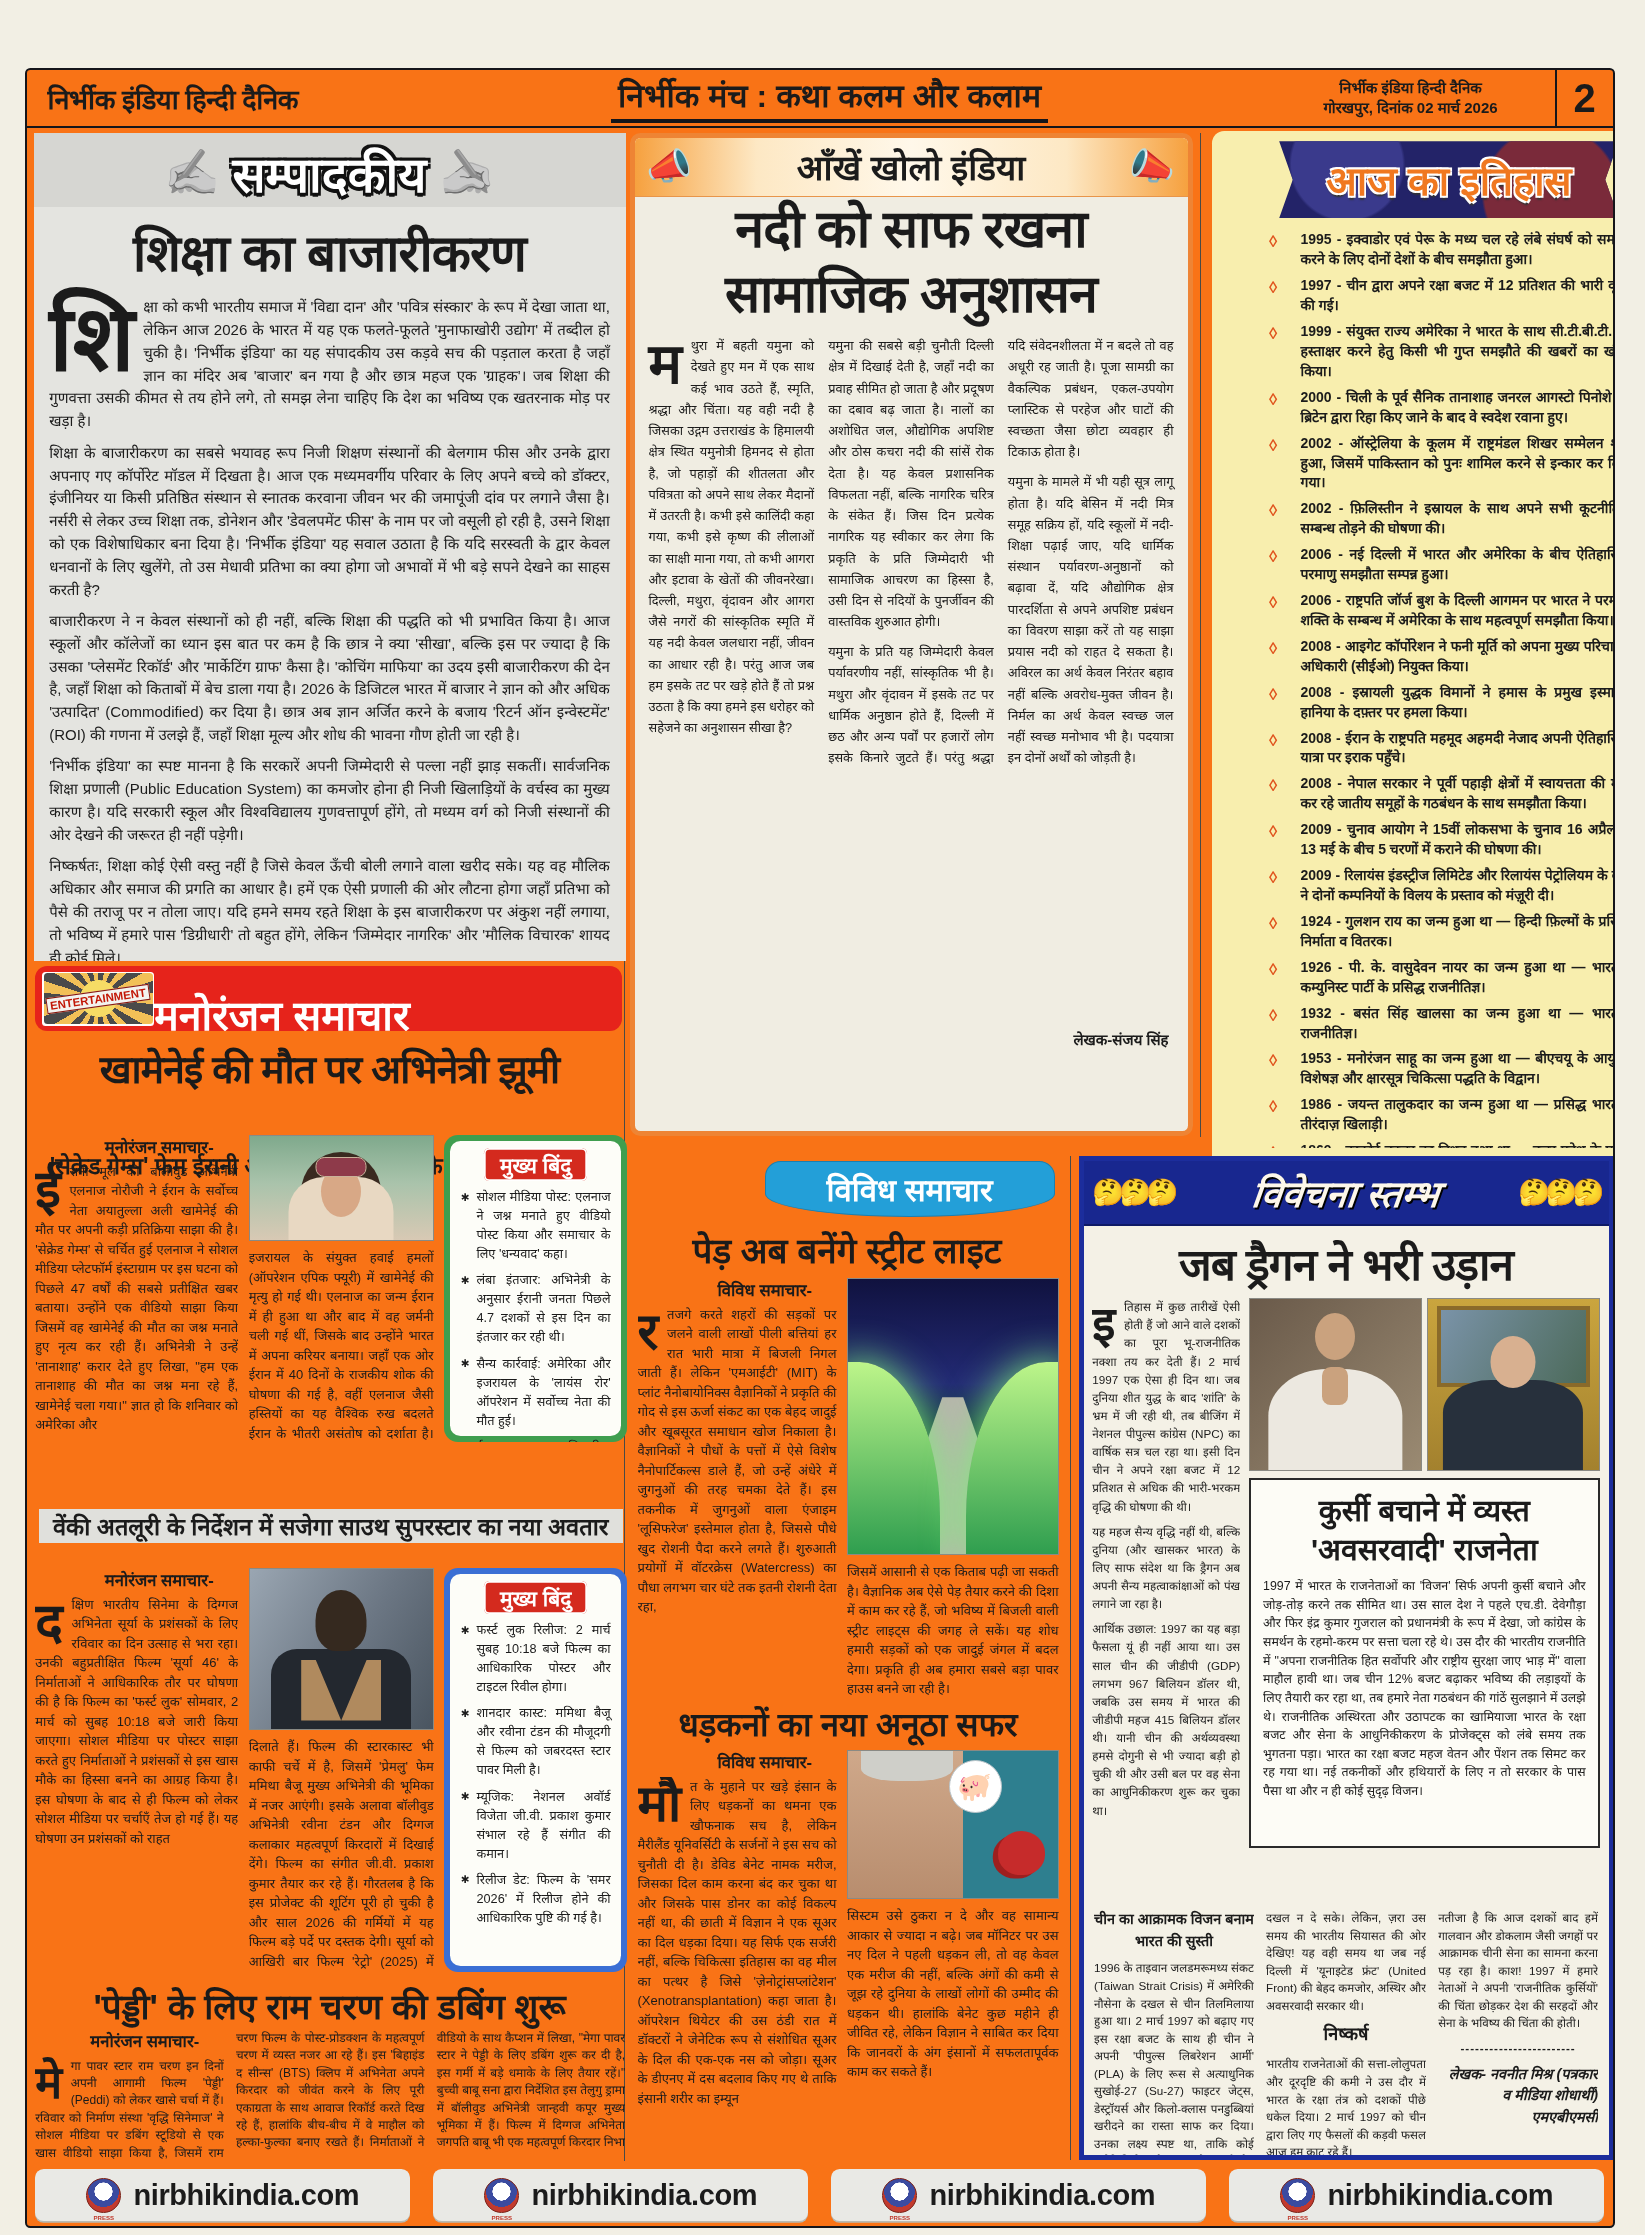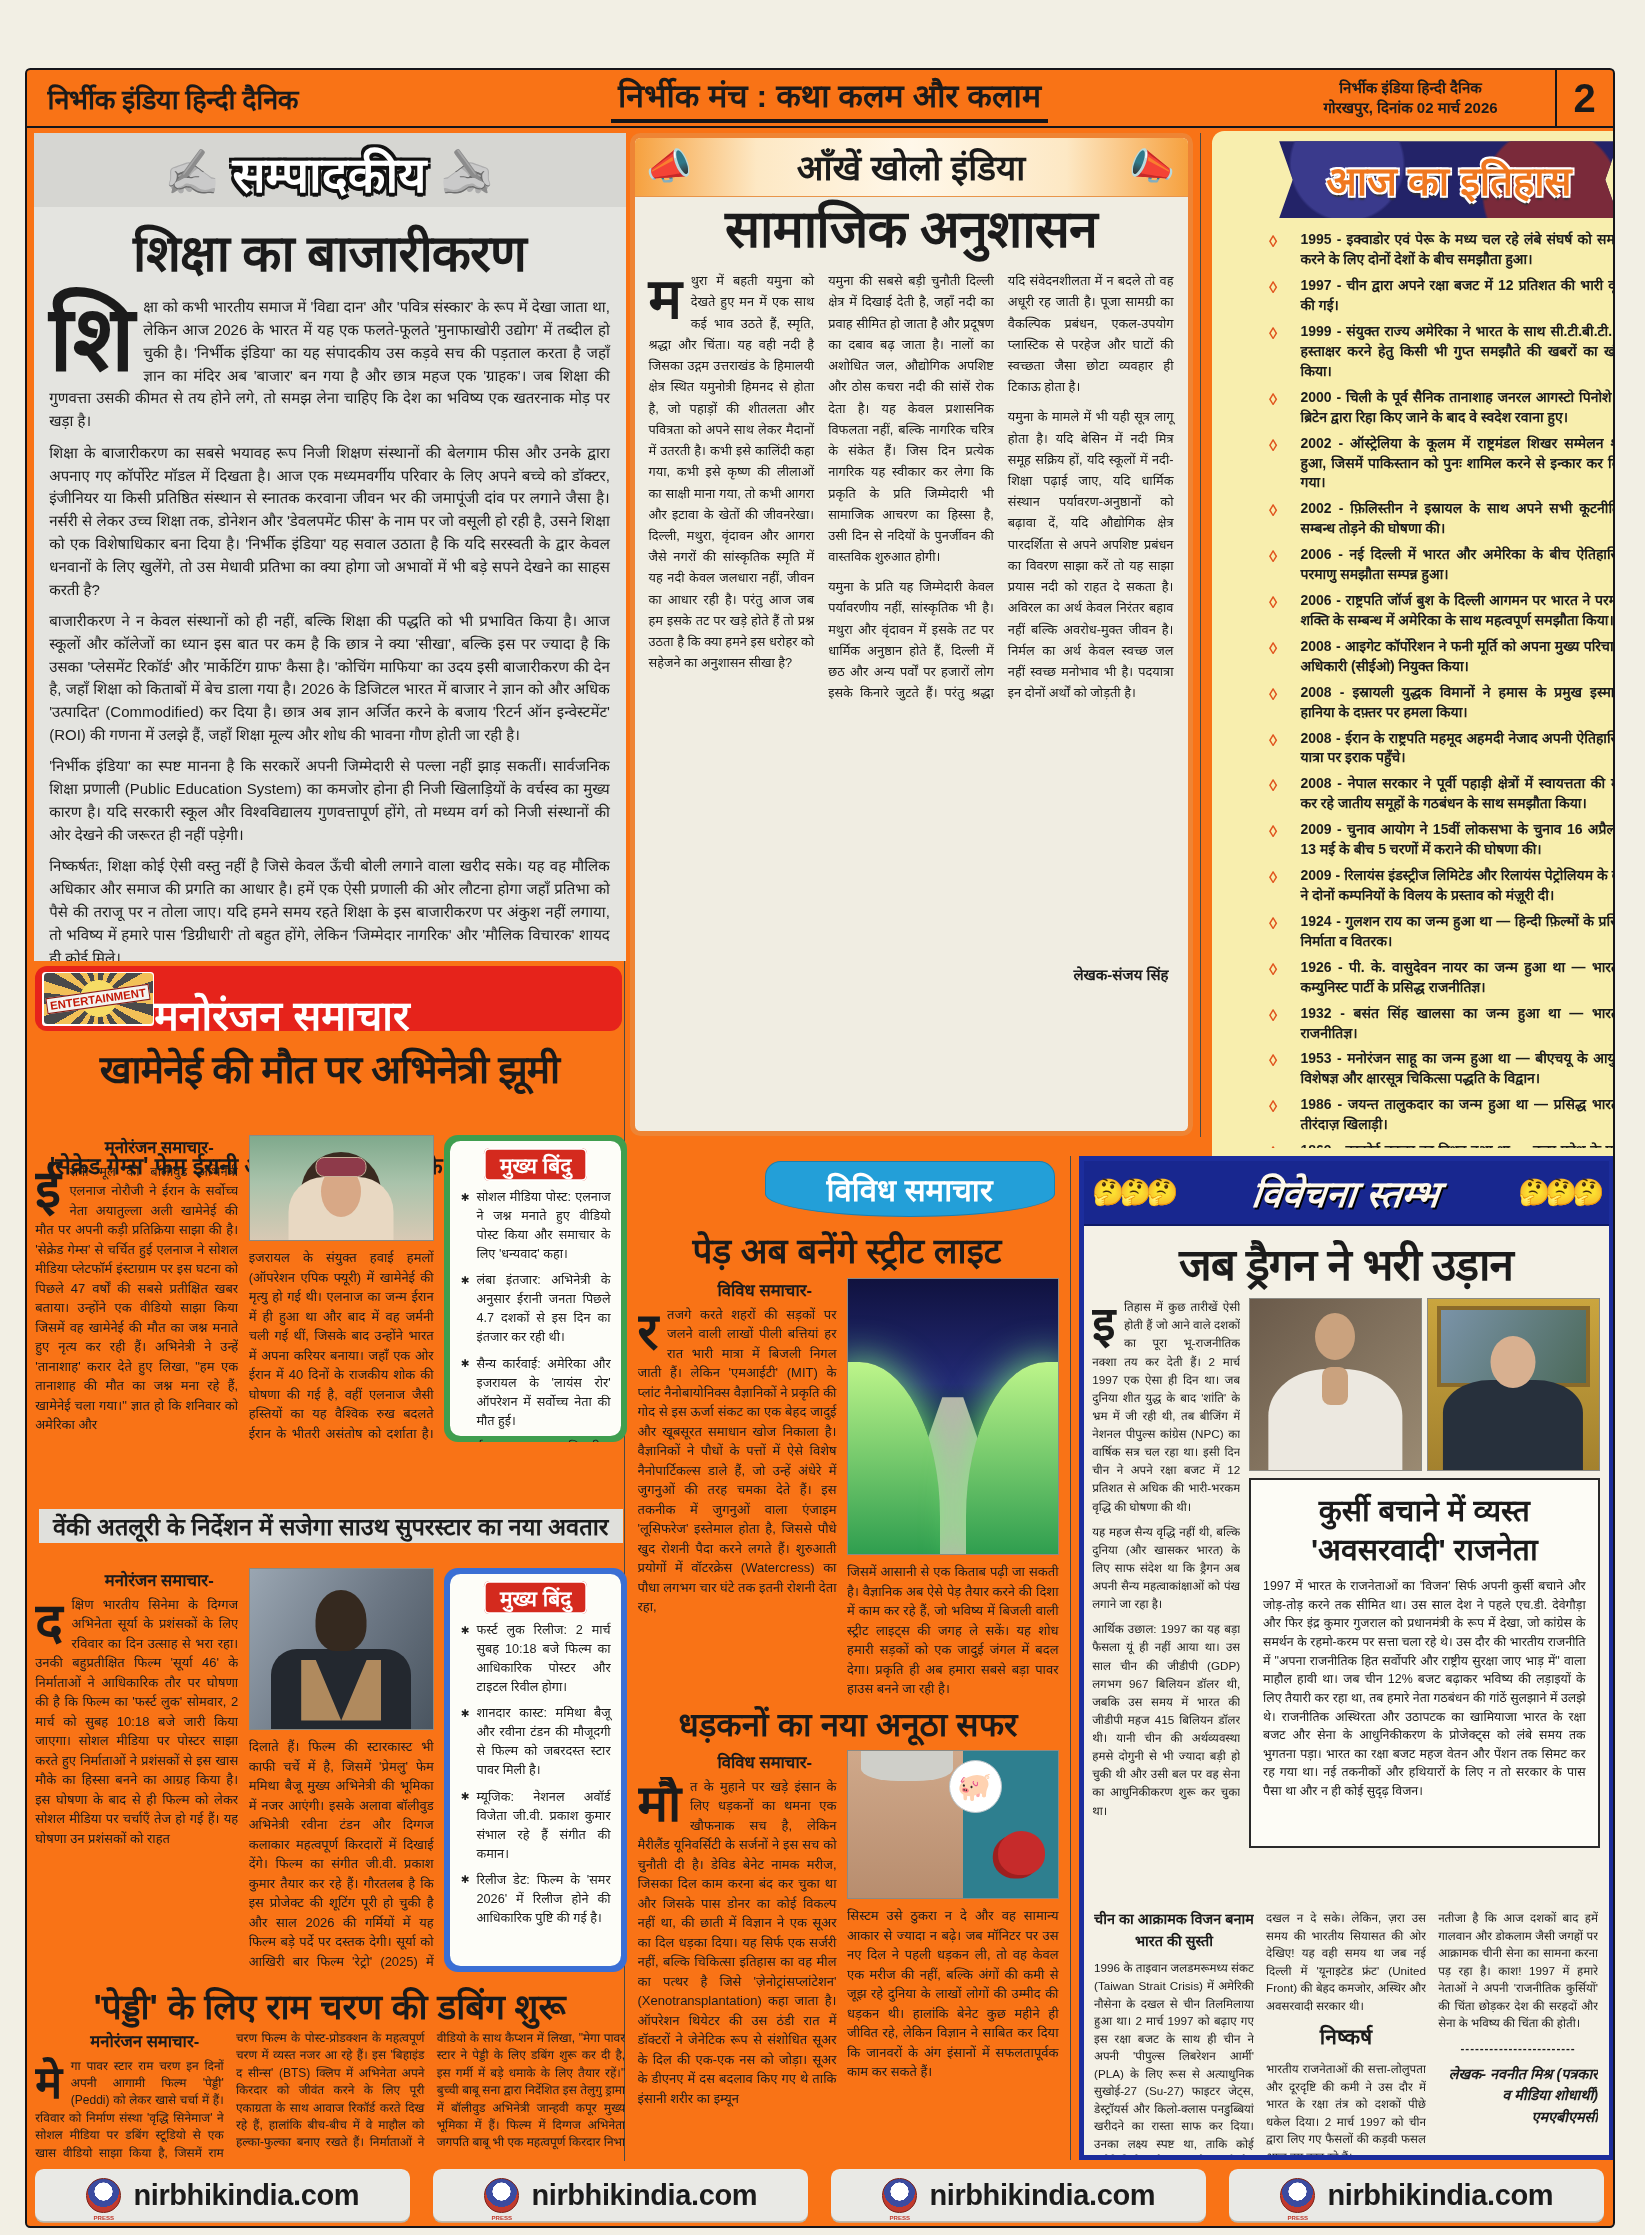--- a/index.html
+++ b/index.html
@@ -138,21 +138,21 @@
   .viv-right{flex:1;display:flex;flex-direction:column;gap:7px;}
   .viv-photos{display:flex;gap:5.2px;}
   .viv-photos .photo{flex:1;}
   .kursi{background:#fdfcf6;border:2.6px solid #2a2a2a;padding:8.7px 12.2px;overflow:hidden;height:348px;}
   .kursi h3{margin:1.7px 0 8.7px 0;text-align:center;font-size:30px;line-height:1.3;font-weight:800;}
   .kursi p{margin:0;font-size:12.4px;line-height:1.5;}
   .viv-bottom{display:flex;gap:12.2px;padding:7px 10.5px 0 10.5px;}
   .viv-bottom > div{flex:1;font-size:11.7px;line-height:1.5;overflow:hidden;height:252px;}
   .viv-subhead{font-weight:800;text-align:center;font-size:14.4px;margin:0 0 5.2px 0;}
   .viv-bottom p{margin:0 0 7px 0;}
-  .concl{font-weight:800;text-align:center;font-size:21px;margin:3.5px 0;}
+  .concl{font-weight:800;text-align:center;font-size:18px;margin:3.5px 0;}
   .dashline{text-align:center;letter-spacing:0.9px;font-weight:700;}
   .viv-author{font-weight:800;font-style:italic;font-size:14.4px;text-align:right;line-height:1.5;}
   
   .footer{position:absolute;left:8.7px;top:2040px;width:1569px;height:52px;display:flex;gap:23px;}
   .fbar{flex:1;background:#e9e9e5;border-radius:8.7px;display:flex;align-items:center;justify-content:center;gap:12.2px;box-shadow:0 1.7px 0 #b9b9b2;}
   .flogo{width:33px;height:33px;border-radius:50%;background:radial-gradient(circle at 50% 38%,#fff 0 34%,#3b4ba0 35% 58%,#c23a2e 59% 100%);border:1.7px solid #7a1f14;position:relative;}
   .flogo span{position:absolute;left:50%;bottom:-9.6px;transform:translateX(-50%);font-size:6.1px;font-weight:800;color:#c0392b;}
   .fdomain{font-size:29px;font-weight:800;letter-spacing:-0.4px;}
 </style>
 </head>
@@ -268,20 +268,21 @@
       <div class="peddi-body jt">
         <span class="byline" style="display:block;text-align:right;">मनोरंजन समाचार-</span><span class="dropcap">मे</span><span>गा पावर स्टार राम चरण इन दिनों अपनी आगामी फिल्म 'पेड्डी' (Peddi) को लेकर खासे चर्चा में हैं। रविवार को निर्माण संस्था 'वृद्धि सिनेमाज' ने सोशल मीडिया पर डबिंग स्टूडियो से एक खास वीडियो साझा किया है, जिसमें राम चरण फिल्म के पोस्ट-प्रोडक्शन के महत्वपूर्ण चरण में व्यस्त नजर आ रहे हैं। इस 'बिहाइंड द सीन्स' (BTS) क्लिप में अभिनेता अपने किरदार को जीवंत करने के लिए पूरी एकाग्रता के साथ आवाज रिकॉर्ड करते दिख रहे हैं, हालांकि बीच-बीच में वे माहौल को हल्का-फुल्का बनाए रखते हैं। निर्माताओं ने वीडियो के साथ कैप्शन में लिखा, "मेगा पावर स्टार ने पेड्डी के लिए डबिंग शुरू कर दी है, इस गर्मी में बड़े धमाके के लिए तैयार रहें।" बुच्ची बाबू सना द्वारा निर्देशित इस तेलुगु ड्रामा में बॉलीवुड अभिनेत्री जान्हवी कपूर मुख्य भूमिका में हैं। फिल्म में दिग्गज अभिनेता जगपति बाबू भी एक महत्वपूर्ण किरदार निभा रहे हैं। 'पेड्डी' को लेकर प्रशंसकों के बीच जबरदस्त उत्साह है, क्योंकि 'आरआरआर' की वैश्विक सफलता के बाद राम चरण एक बार फिर बड़े पर्दे पर अपना जादू बिखेरने के लिए तैयार हैं। आधिकारिक घोषणा के अनुसार, यह फिल्म 30 अप्रैल, 2026 को दुनिया भर के सिनेमाघरों में रिलीज होगी।</span>
       </div>
 
       <div class="eyes">
         <div class="eyes-banner">
           <span class="mega">📣</span>
           <span class="eyes-banner-label">आँखें खोलो इंडिया</span>
           <span class="mega flip">📣</span>
         </div>
+        <div class="eyes-h1">नदी को साफ रखना</div>
         <div class="eyes-h2">सामाजिक अनुशासन</div>
         <div class="eyes-body jt">
           <p><span class="dropcap">म</span><span>थुरा में बहती यमुना को देखते हुए मन में एक साथ कई भाव उठते हैं, स्मृति, श्रद्धा और चिंता। यह वही नदी है जिसका उद्गम उत्तराखंड के हिमालयी क्षेत्र स्थित यमुनोत्री हिमनद से होता है, जो पहाड़ों की शीतलता और पवित्रता को अपने साथ लेकर मैदानों में उतरती है। कभी इसे कालिंदी कहा गया, कभी इसे कृष्ण की लीलाओं का साक्षी माना गया, तो कभी आगरा और इटावा के खेतों की जीवनरेखा। दिल्ली, मथुरा, वृंदावन और आगरा जैसे नगरों की सांस्कृतिक स्मृति में यह नदी केवल जलधारा नहीं, जीवन का आधार रही है। परंतु आज जब हम इसके तट पर खड़े होते हैं तो प्रश्न उठता है कि क्या हमने इस धरोहर को सहेजने का अनुशासन सीखा है?</span></p>
           <div>
 
           <p>यमुना की सबसे बड़ी चुनौती दिल्ली क्षेत्र में दिखाई देती है, जहाँ नदी का प्रवाह सीमित हो जाता है और प्रदूषण का दबाव बढ़ जाता है। नालों का अशोधित जल, औद्योगिक अपशिष्ट और ठोस कचरा नदी की सांसें रोक देता है। यह केवल प्रशासनिक विफलता नहीं, बल्कि नागरिक चरित्र के संकेत हैं। जिस दिन प्रत्येक नागरिक यह स्वीकार कर लेगा कि प्रकृति के प्रति जिम्मेदारी भी सामाजिक आचरण का हिस्सा है, उसी दिन से नदियों के पुनर्जीवन की वास्तविक शुरुआत होगी।</p>
               <p>यमुना के प्रति यह जिम्मेदारी केवल पर्यावरणीय नहीं, सांस्कृतिक भी है। मथुरा और वृंदावन में इसके तट पर धार्मिक अनुष्ठान होते हैं, दिल्ली में छठ और अन्य पर्वों पर हजारों लोग इसके किनारे जुटते हैं। परंतु श्रद्धा यदि संवेदनशीलता में न बदले तो वह अधूरी रह जाती है। पूजा सामग्री का वैकल्पिक प्रबंधन, एकल-उपयोग प्लास्टिक से परहेज और घाटों की स्वच्छता जैसा छोटा व्यवहार ही टिकाऊ होता है।</p>
               <p>यमुना के मामले में भी यही सूत्र लागू होता है। यदि बेसिन में नदी मित्र समूह सक्रिय हों, यदि स्कूलों में नदी-शिक्षा पढ़ाई जाए, यदि धार्मिक संस्थान पर्यावरण-अनुष्ठानों को बढ़ावा दें, यदि औद्योगिक क्षेत्र पारदर्शिता से अपने अपशिष्ट प्रबंधन का विवरण साझा करें तो यह साझा प्रयास नदी को राहत दे सकता है। अविरल का अर्थ केवल निरंतर बहाव नहीं बल्कि अवरोध-मुक्त जीवन है। निर्मल का अर्थ केवल स्वच्छ जल नहीं स्वच्छ मनोभाव भी है। पदयात्रा इन दोनों अर्थों को जोड़ती है।</p>
             </div>
         </div>

